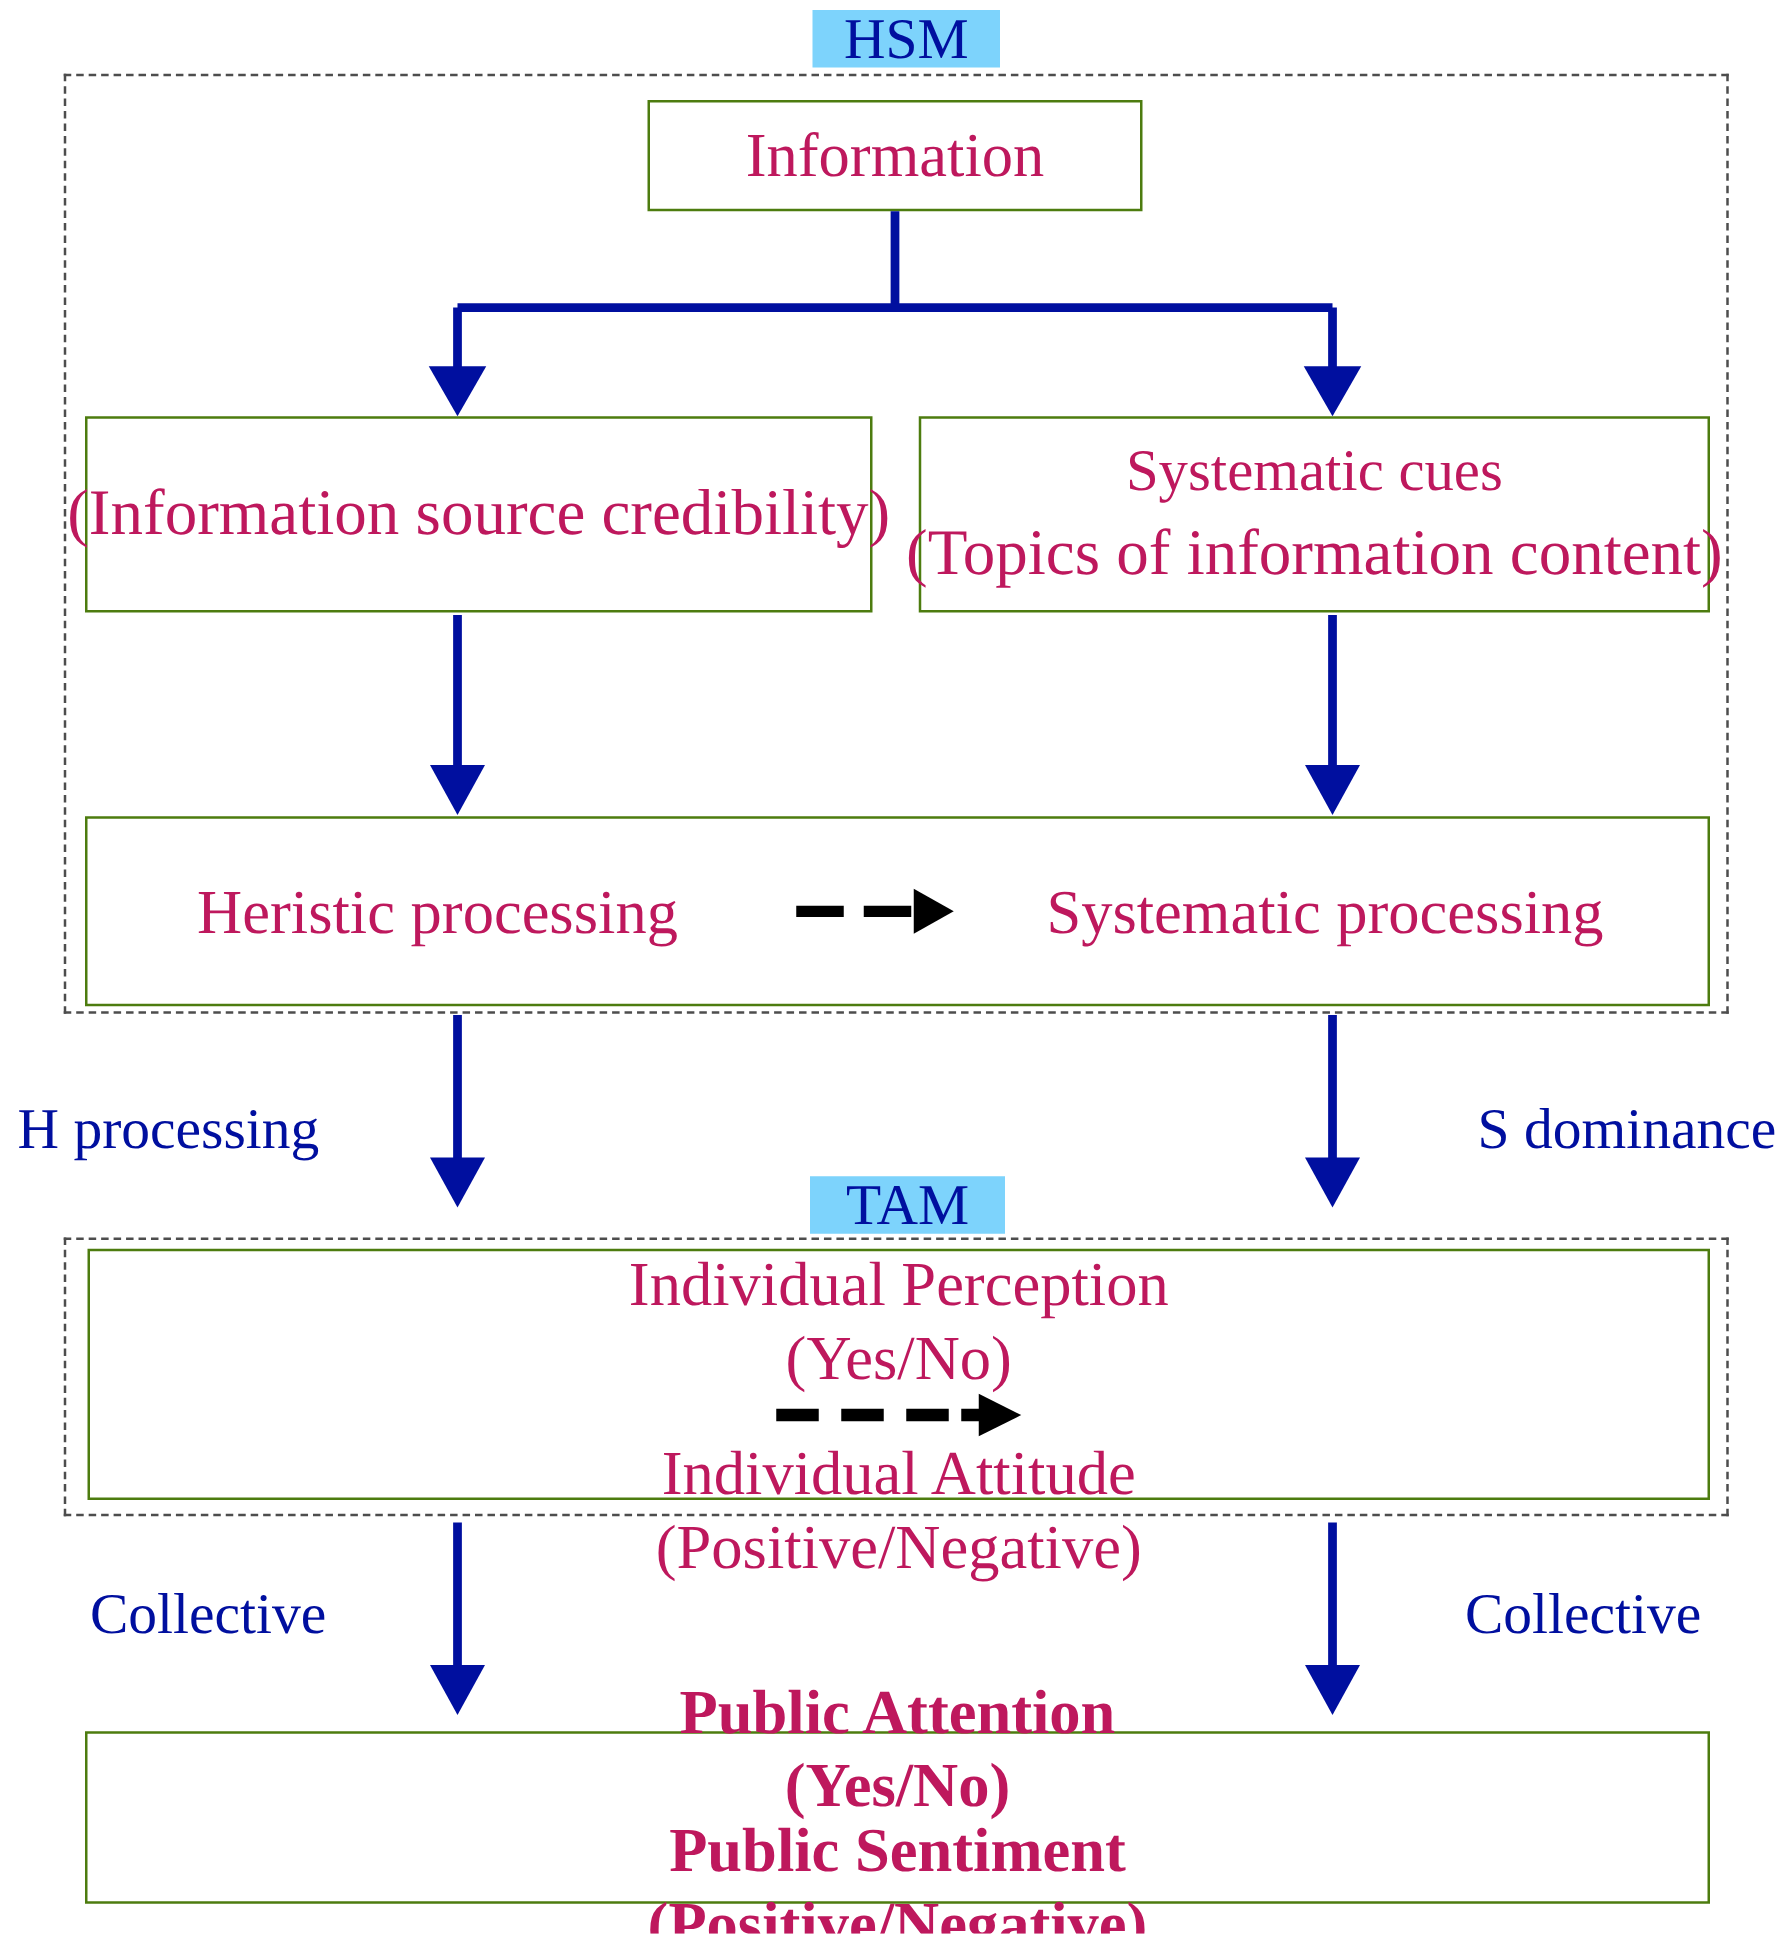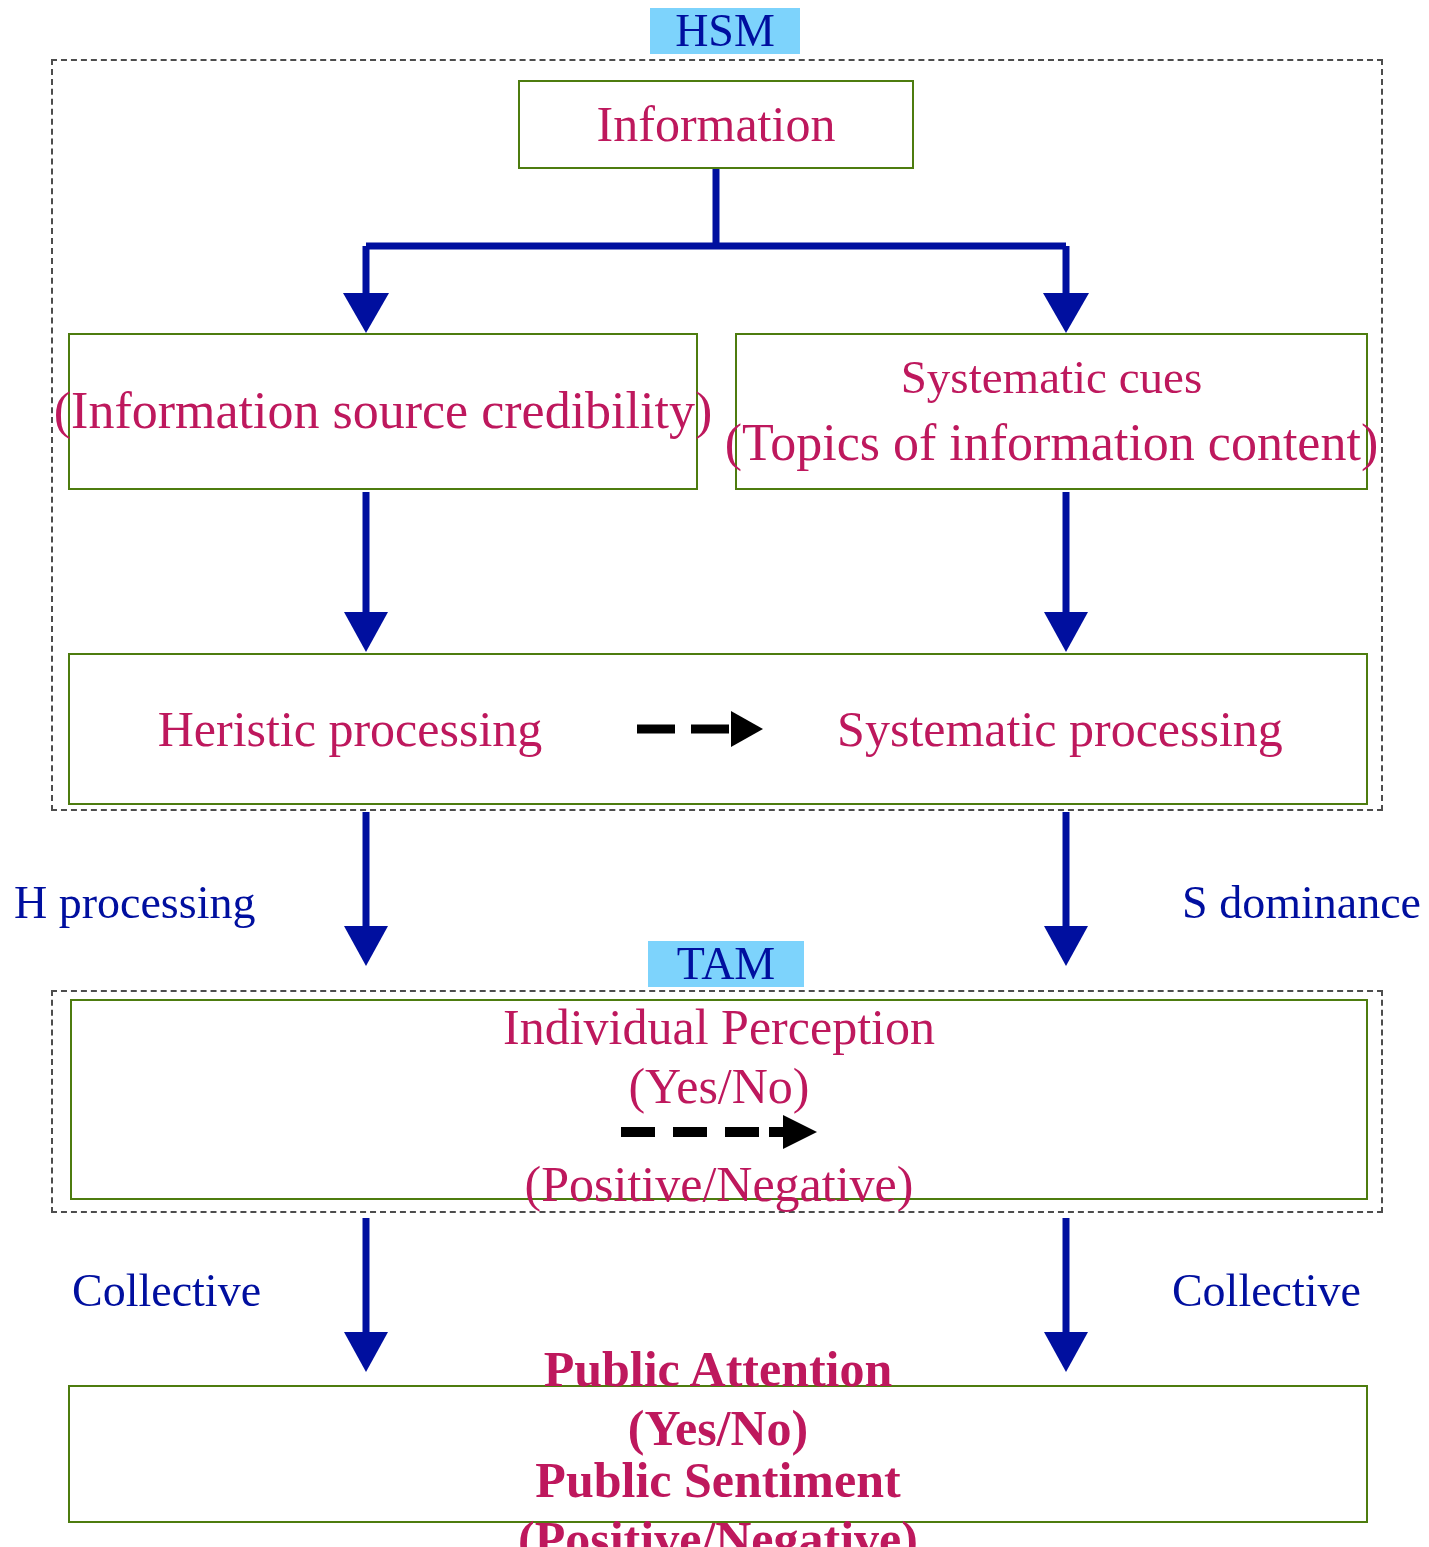--- a/index.html
+++ b/index.html
@@ -141,20 +141,21 @@
     <div style="position:relative; width:215px; display:flex; align-items:center; justify-content:center;">
       <svg width="200" height="40" viewBox="0 0 200 40" aria-hidden="true">
         <line x1="2" y1="20" x2="36" y2="20" stroke="#000000" stroke-width="10"></line>
         <line x1="54" y1="20" x2="88" y2="20" stroke="#000000" stroke-width="10"></line>
         <line x1="106" y1="20" x2="140" y2="20" stroke="#000000" stroke-width="10"></line>
         <line x1="150" y1="20" x2="172" y2="20" stroke="#000000" stroke-width="10"></line>
         <polygon points="164,3 198,20 164,37" fill="#000000"></polygon>
       </svg>
     </div>
     <div class="half" style="position:relative; width:520px;">
+      <span class="box-line-big">Individual Attitude</span>
       <span class="box-line-big" style="margin-top:6px;">(Positive/Negative)</span>
     </div>
   </div>
 
   <div class="edge-label" style="left:72px; top:1268px;">Collective</div>
   <div class="edge-label" style="right:68px; top:1268px;">Collective</div>
 
   <div class="solid-box" style="left:68px; top:1385px; width:1300px; height:138px; flex-direction:column;font-weight:bold;">
     <div class="half" style="position:relative; width:650px;">
       <span class="box-line-big">Public Attention</span>

